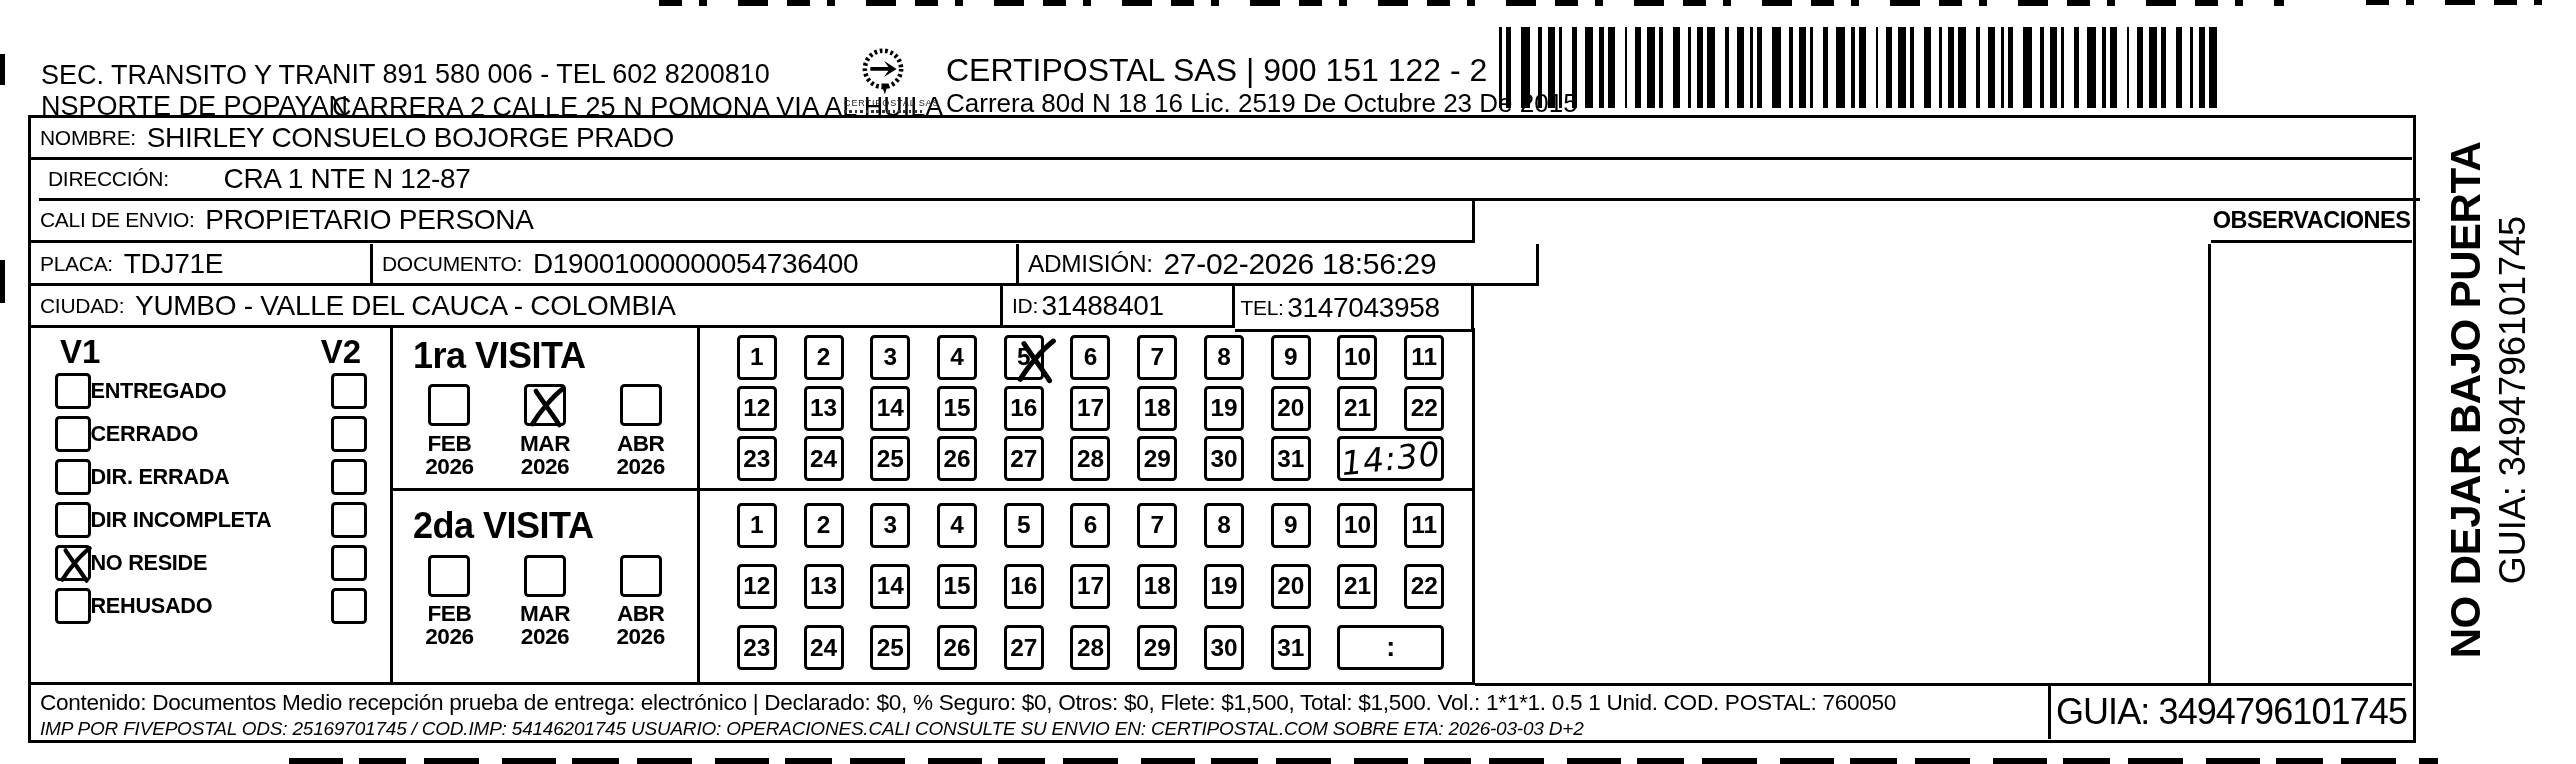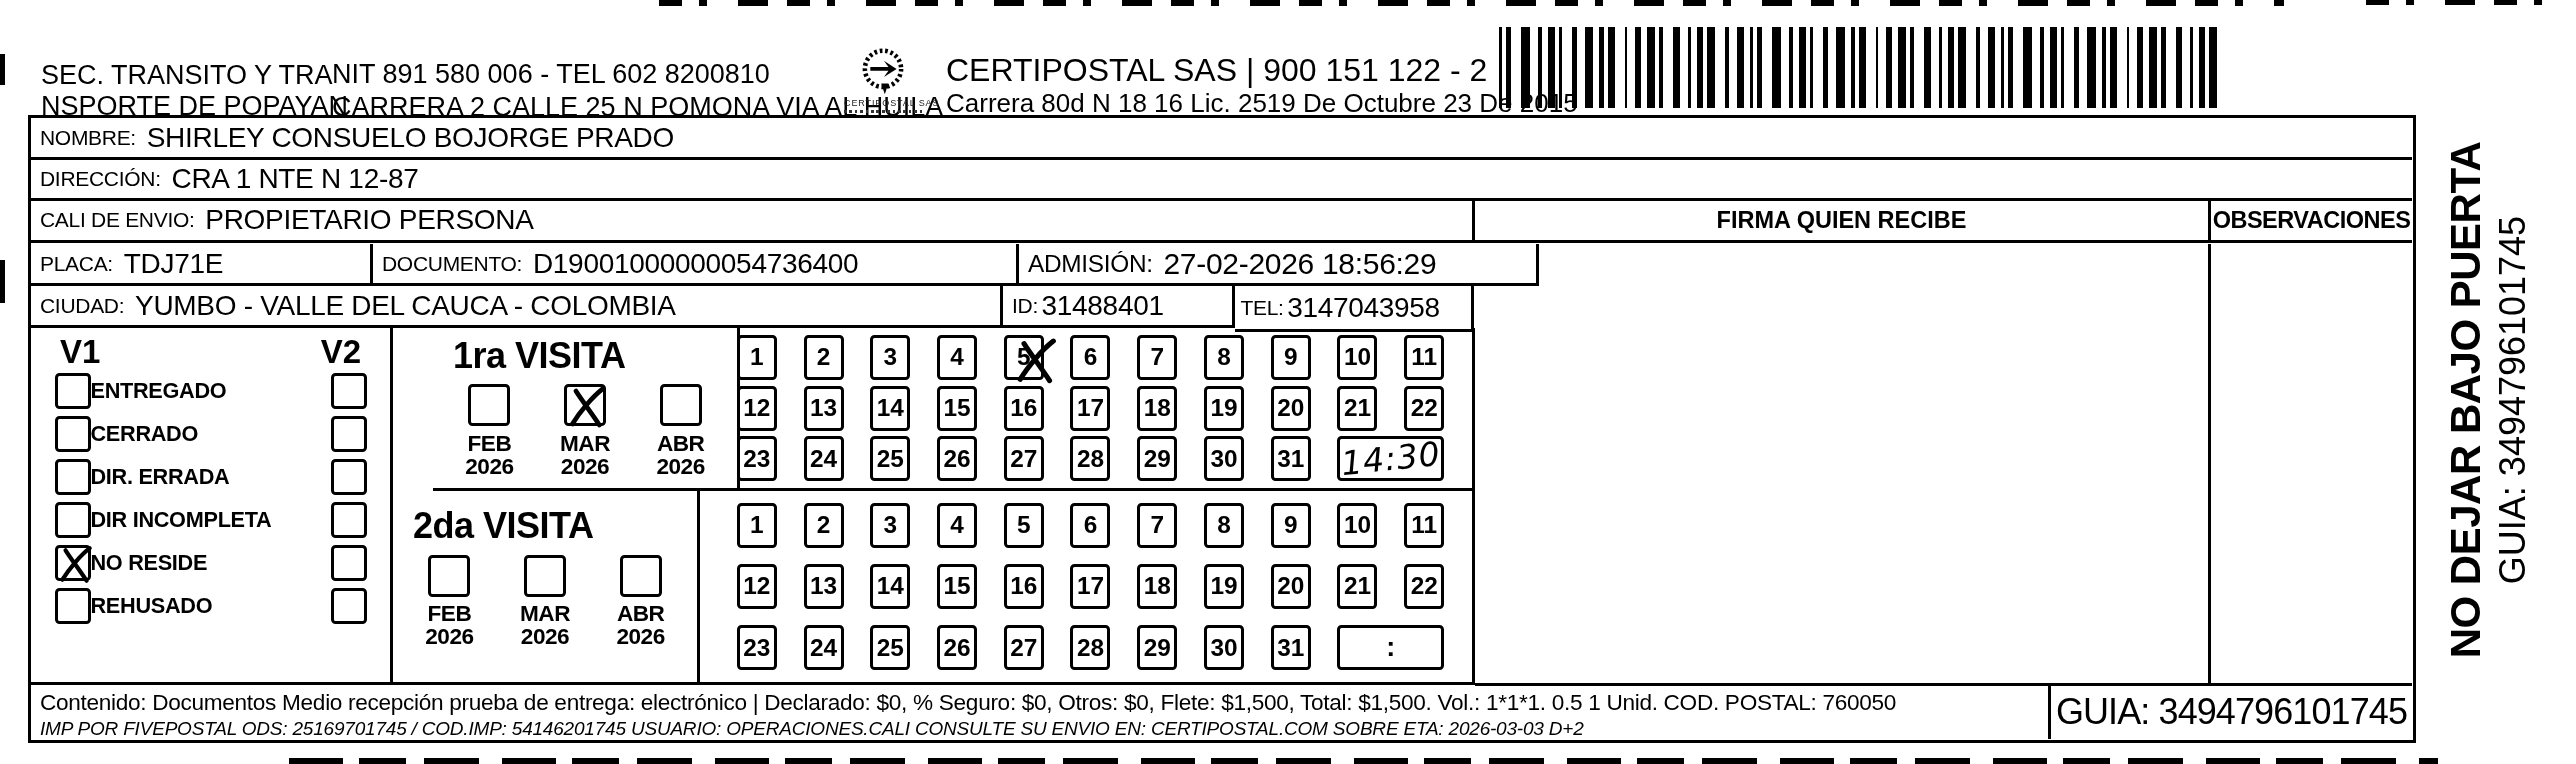--- a/index.html
+++ b/index.html
@@ -24,21 +24,21 @@
   .hdr-co .l2{font-size:26px;line-height:31px;}
   .barcode{position:absolute;left:1499px;top:27px;width:728px;height:81px;display:flex;align-items:stretch;}
   .barcode i{display:block;height:100%;}
   
   .grid{position:absolute;left:28px;top:115px;width:2388px;height:628px;border:3.6px solid #000;box-sizing:border-box;}
   .cell{position:absolute;box-sizing:border-box;display:flex;align-items:center;padding-left:9px;}
   .br{border-right:3.6px solid #000;} .bb{border-bottom:3.6px solid #000;}
   .lbl{font-weight:normal;font-size:21px;letter-spacing:-0.3px;white-space:nowrap;}
   .val{font-size:28px;margin-left:10.8px;white-space:nowrap;letter-spacing:-0.3px;}
   .c-nombre{left:0;top:0;width:2381px;height:42px;}
-  .c-direccion{left:0;top:42px;width:2381px;height:41px;}
+  .c-direccion{left:8px;top:42px;width:2381px;height:41px;gap:44px;}
   .c-tipo{left:0;top:82px;width:1444px;height:43px;}
   .c-firma-h{left:1444px;top:82px;width:736px;height:43px;justify-content:center;padding-left:0;font-weight:bold;font-size:23.5px;}
   .c-obs-h{left:2180px;top:82px;width:201px;height:43px;justify-content:center;padding-left:0;font-weight:bold;font-size:23.5px;letter-spacing:-0.5px;}
   .c-placa{left:0;top:126px;width:342px;height:42px;}
   .c-doc{left:342px;top:126px;width:646px;height:42px;}
   .c-adm{left:988px;top:126px;width:520px;height:42px;}
   .c-adm .lbl{font-weight:400;font-size:24.4px;}
   .c-adm .val{font-size:30px;}
   .c-ciudad{left:0;top:168px;width:972px;height:42px;}
   .c-id{left:972px;top:168px;width:232px;height:42px;}
@@ -48,21 +48,21 @@
   .c-obs-body{left:2180px;top:126px;width:201px;height:442px;}
   
   .c-status{left:0;top:210px;width:362px;height:357px;display:block;padding:5.4px 23.5px 7.2px 23.5px;}
   .st-head{display:flex;justify-content:space-between;font-weight:bold;font-size:33px;padding:0 5.4px;height:36px;}
   .st-row{display:flex;justify-content:space-between;align-items:center;height:43px;}
   .st-lab{flex:1;text-align:left;font-weight:bold;font-size:21.7px;letter-spacing:-0.3px;}
   .cb{width:36px;height:36px;border:3.6px solid #000;border-radius:4.5px;box-sizing:border-box;position:relative;flex:0 0 auto;background:#fff;}
   .cb svg{position:absolute;left:-3.6px;top:-3.6px;}
   
   .c-visit{display:block;padding:5.4px 0 0 0;}
-  .c-v1{left:362px;top:210px;width:307px;height:163px;margin-left:40px;}
+  .c-v1{left:362px;top:210px;width:307px;height:163px;}
   .c-v2v{left:362px;top:373px;width:307px;height:194px;padding-top:12.6px;}
   .vtitle{font-weight:bold;font-size:36px;margin:1.8px 0 7.2px 20px;letter-spacing:-0.5px;}
   .months{display:flex;justify-content:space-around;padding:0 9px;}
   .month{display:flex;flex-direction:column;align-items:center;}
   .month .cb{width:42px;height:42px;}
   .mlab{font-weight:bold;font-size:22.6px;line-height:23.5px;margin-top:5.4px;letter-spacing:-0.5px;}
   
   .c-cal1{left:669px;top:210px;width:775px;height:163px;display:block;}
   .c-cal2{left:669px;top:373px;width:775px;height:194px;display:block;}
   .cal{display:flex;flex-direction:column;justify-content:space-around;height:100%;padding:3.6px 14.4px;box-sizing:border-box;}
@@ -181,21 +181,20 @@
       <span class="val">SHIRLEY CONSUELO BOJORGE PRADO</span>
     </div>
     <div class="cell c-direccion bb">
       <span class="lbl">DIRECCIÓN:</span>
       <span class="val">CRA 1 NTE N 12-87</span>
     </div>
     <div class="cell c-tipo bb br">
       <span class="lbl">CALI DE ENVIO:</span>
       <span class="val">PROPIETARIO PERSONA</span>
     </div>
-    <div class="cell c-firma-h bb br">FIRMA QUIEN RECIBE</div>
     <div class="cell c-obs-h bb">OBSERVACIONES</div>
 
     <div class="cell c-placa bb br">
       <span class="lbl">PLACA:</span>
       <span class="val">TDJ71E</span>
     </div>
     <div class="cell c-doc bb br">
       <span class="lbl">DOCUMENTO:</span>
       <span class="val">D19001000000054736400</span>
     </div>

